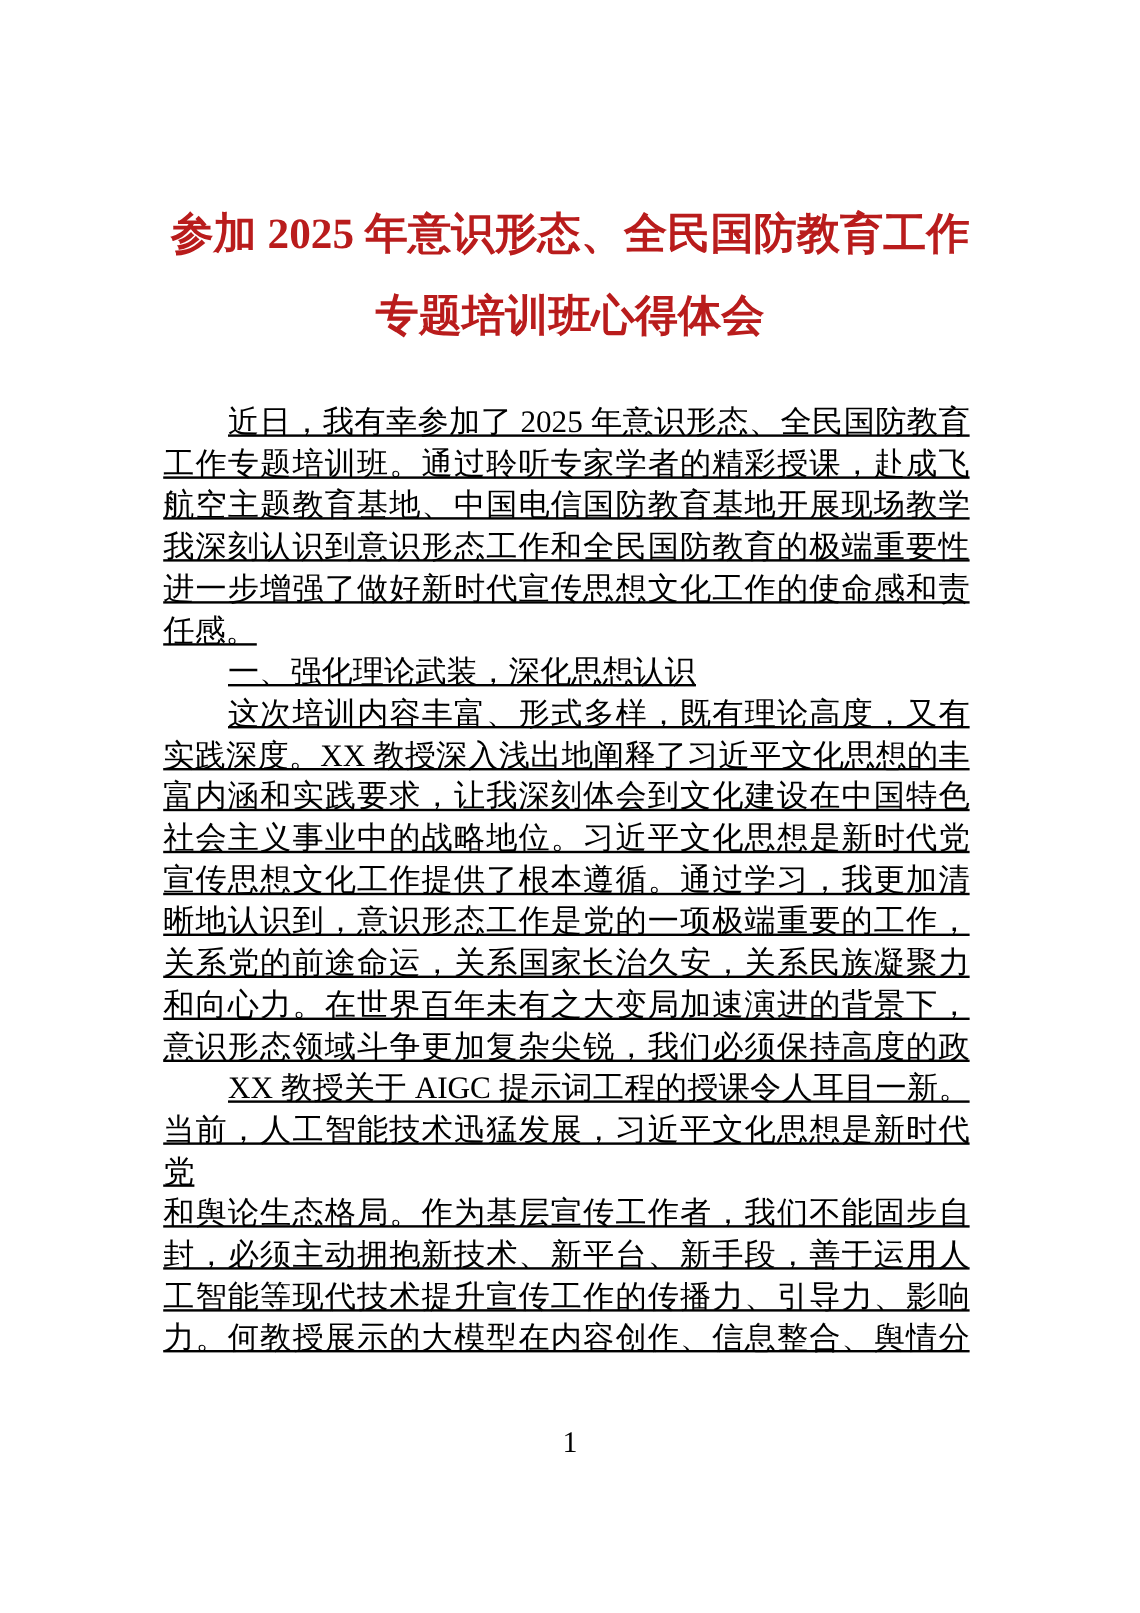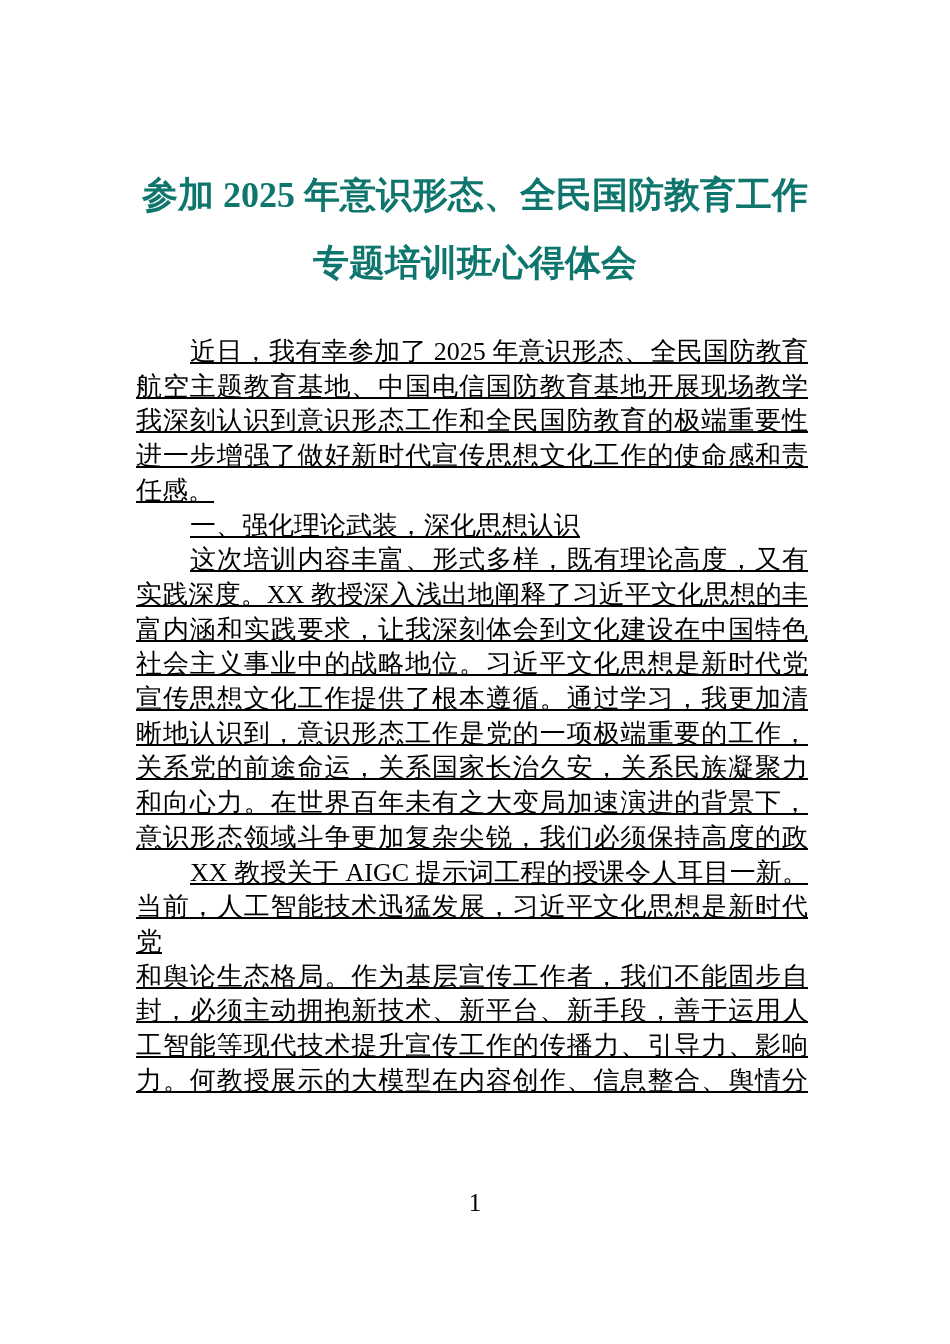--- a/index.html
+++ b/index.html
@@ -17,21 +17,21 @@
   }
   
   .doc-title {
     position: absolute;
     top: 161px; left: 0;
     width: 950px;
     text-align: center;
     font-size: 36px;
     font-weight: 700;
     line-height: 68px;
-    color: #0f766e;
+    color: #b91c1c;
   }
   
   .doc-body {
     position: absolute;
     top: 335px; left: 136px;
     width: 672px;
     font-size: 26px;
     line-height: 34.7px;
     color: #000000;
     text-decoration: underline;
@@ -58,20 +58,21 @@
 <body>
 
 <div class="page">
   <header class="doc-title">
       <div class="title-line">参加 2025 年意识形态、全民国防教育工作</div>
       <div class="title-line">专题培训班心得体会</div>
     </header>
   <main class="doc-body">
       <div class="paragraph">
         <div class="line indent">近日，我有幸参加了 2025 年意识形态、全民国防教育</div>
+        <div class="line">工作专题培训班。通过聆听专家学者的精彩授课，赴成飞</div>
         <div class="line">航空主题教育基地、中国电信国防教育基地开展现场教学</div>
         <div class="line">我深刻认识到意识形态工作和全民国防教育的极端重要性</div>
         <div class="line">进一步增强了做好新时代宣传思想文化工作的使命感和责</div>
         <div class="line no-stretch">任感。</div>
       </div>
       <div class="paragraph">
         <div class="line indent no-stretch">一、强化理论武装，深化思想认识</div>
       </div>
       <div class="paragraph">
         <div class="line indent">这次培训内容丰富、形式多样，既有理论高度，又有</div>

